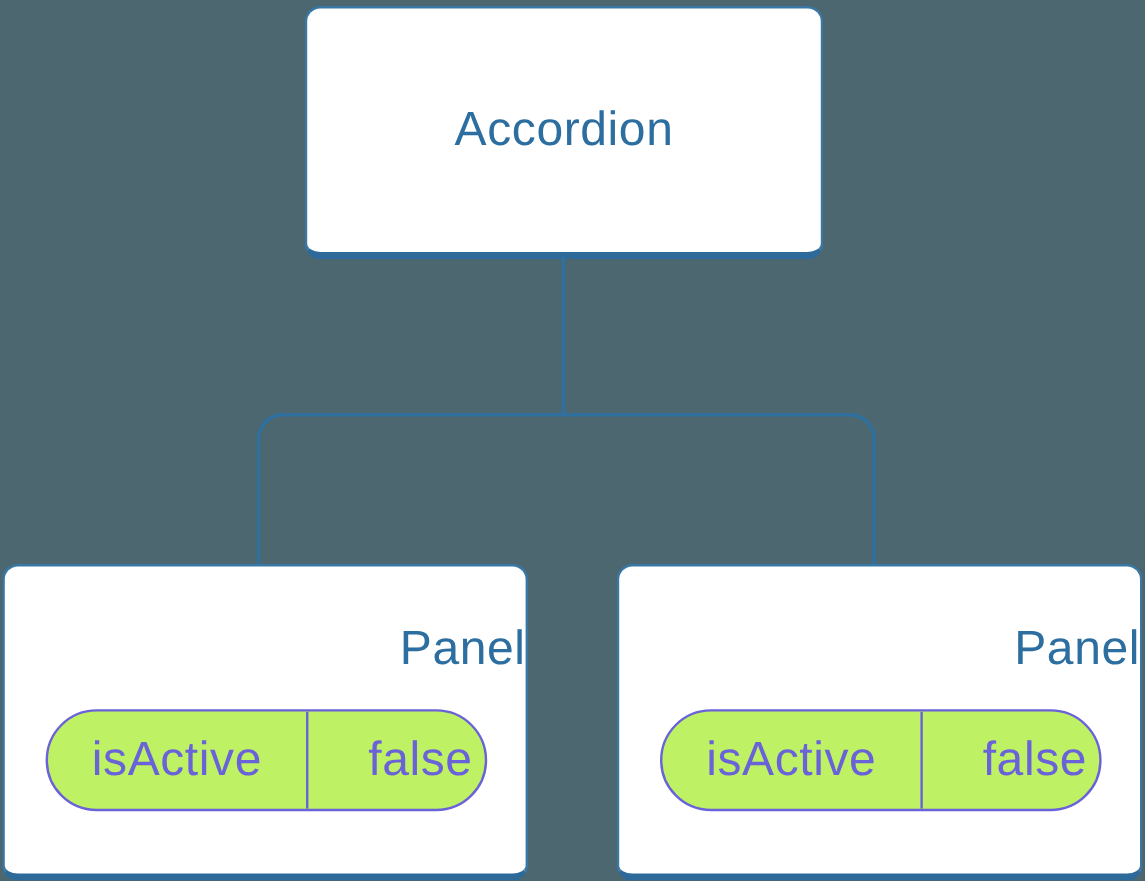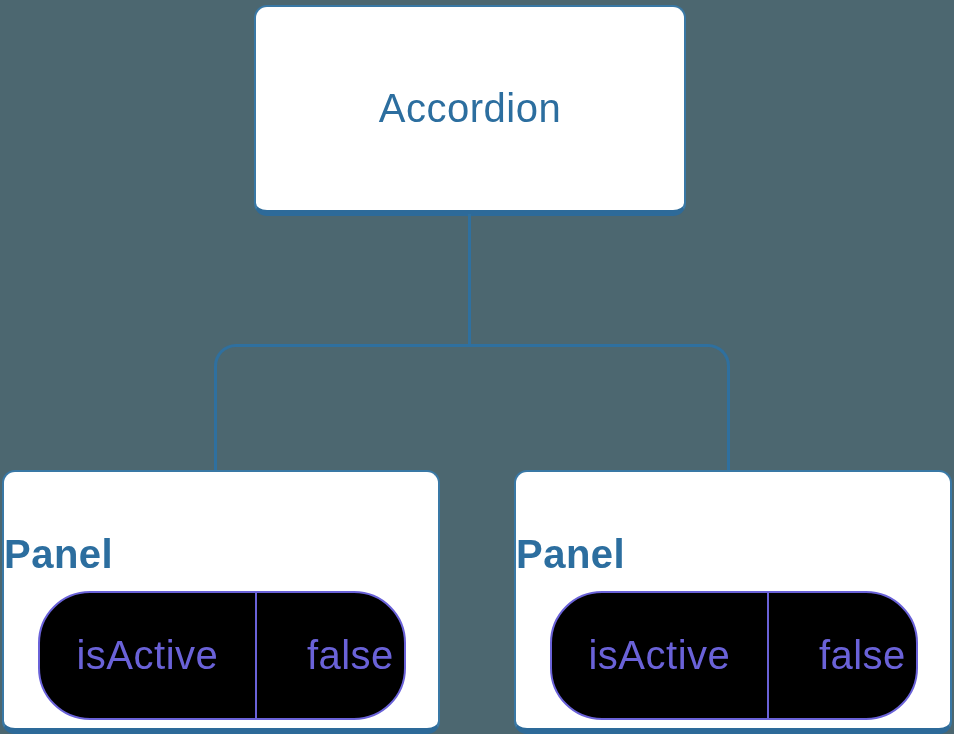--- a/index.html
+++ b/index.html
@@ -42,25 +42,24 @@
   }
   .panel-node {
     top: 470px;
     width: 438px;
     height: 264px;
   }
   .panel-node.left  { left: 2px; }
   .panel-node.right { left: 514px; }
   .panel-title {
     position: absolute;
-    top: 60px;
+    top: 46px;
     left: 0;
     width: 100%;
-    text-align: left;
-    font-weight: bold;
+    text-align: right;
   }
   
   .stem {
     position: absolute;
     left: 468px;
     top: 214px;
     width: 3px;
     height: 133px;
     background: #2f709f;
   }
@@ -76,27 +75,27 @@
     border-right: 3px solid #2f709f;
     border-top-left-radius: 22px;
     border-top-right-radius: 22px;
   }
   
   .state-pill {
     position: absolute;
     left: 34px;
     right: 32px;
     top: 119px;
-    height: 129px;
+    height: 85px;
     box-sizing: border-box;
     border: 2px solid #6a62d8;
     border-radius: 52px;
     display: flex;
     align-items: stretch;
-    background: #000000;
+    background: #bef264;
     overflow: hidden;
   }
   .pill-cell {
     display: flex;
     align-items: center;
     justify-content: center;
     color: #6a62d8;
     font-size: 40px;
     letter-spacing: 0.5px;
     white-space: nowrap;

